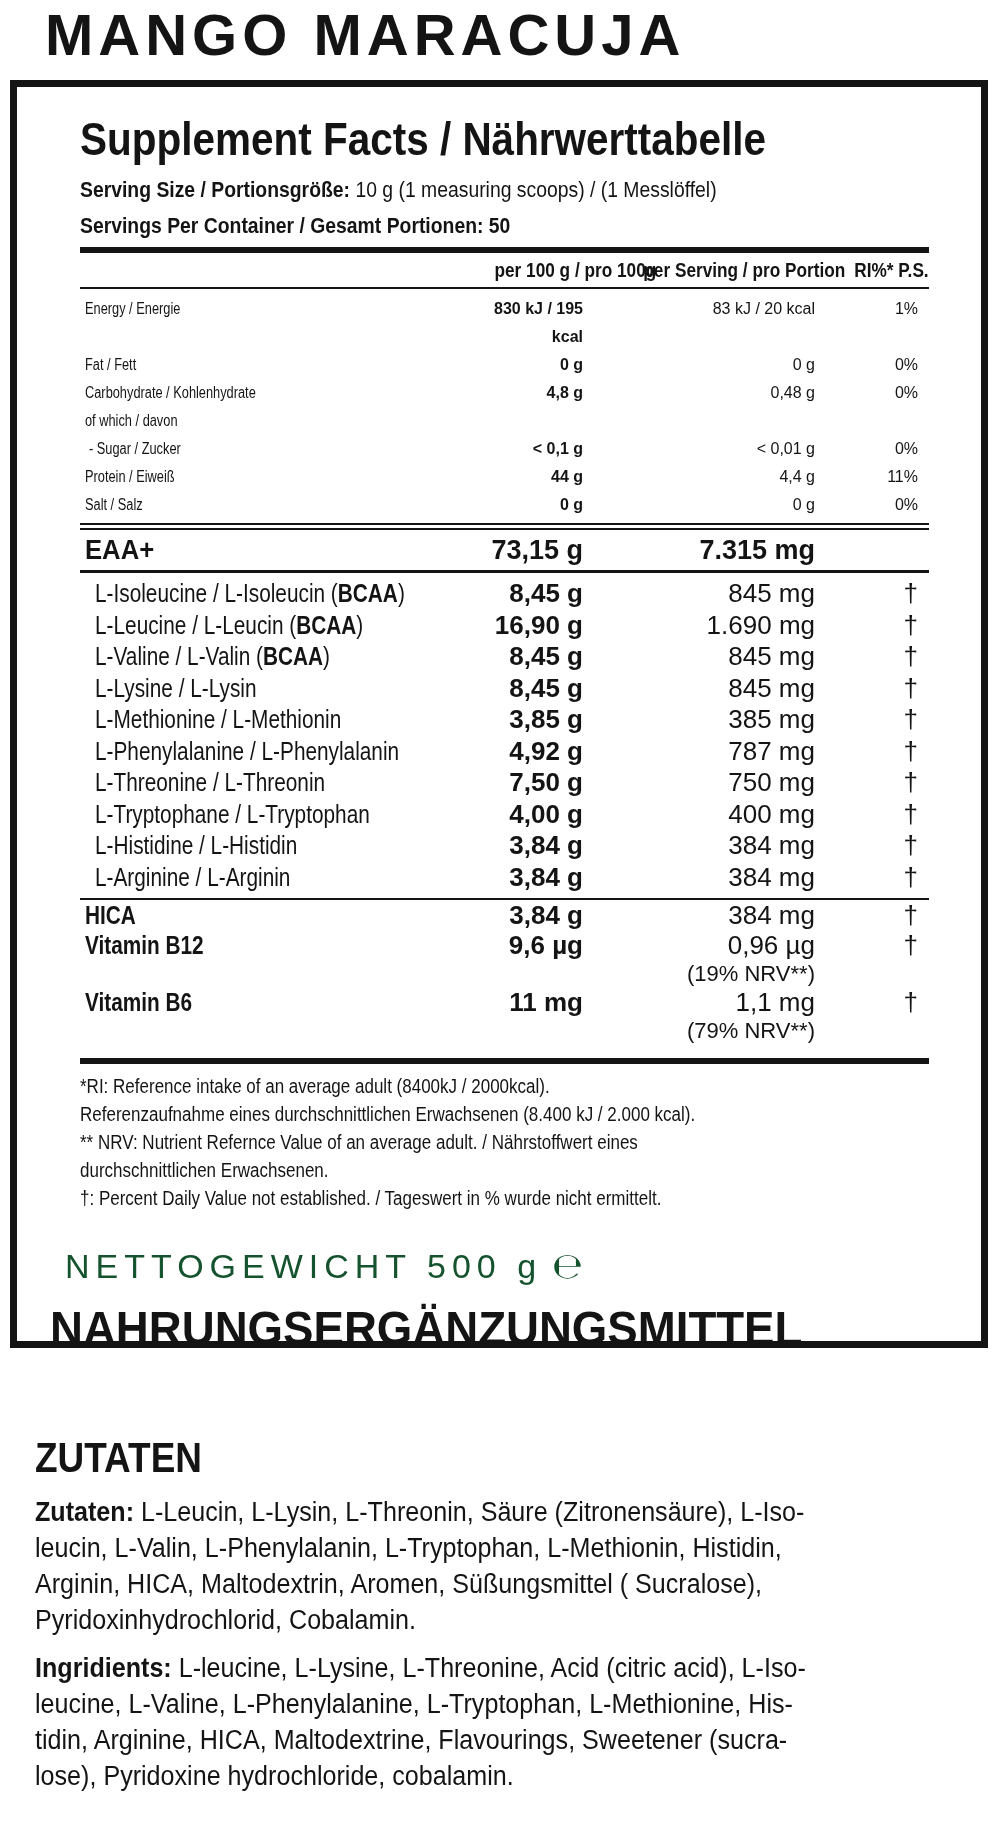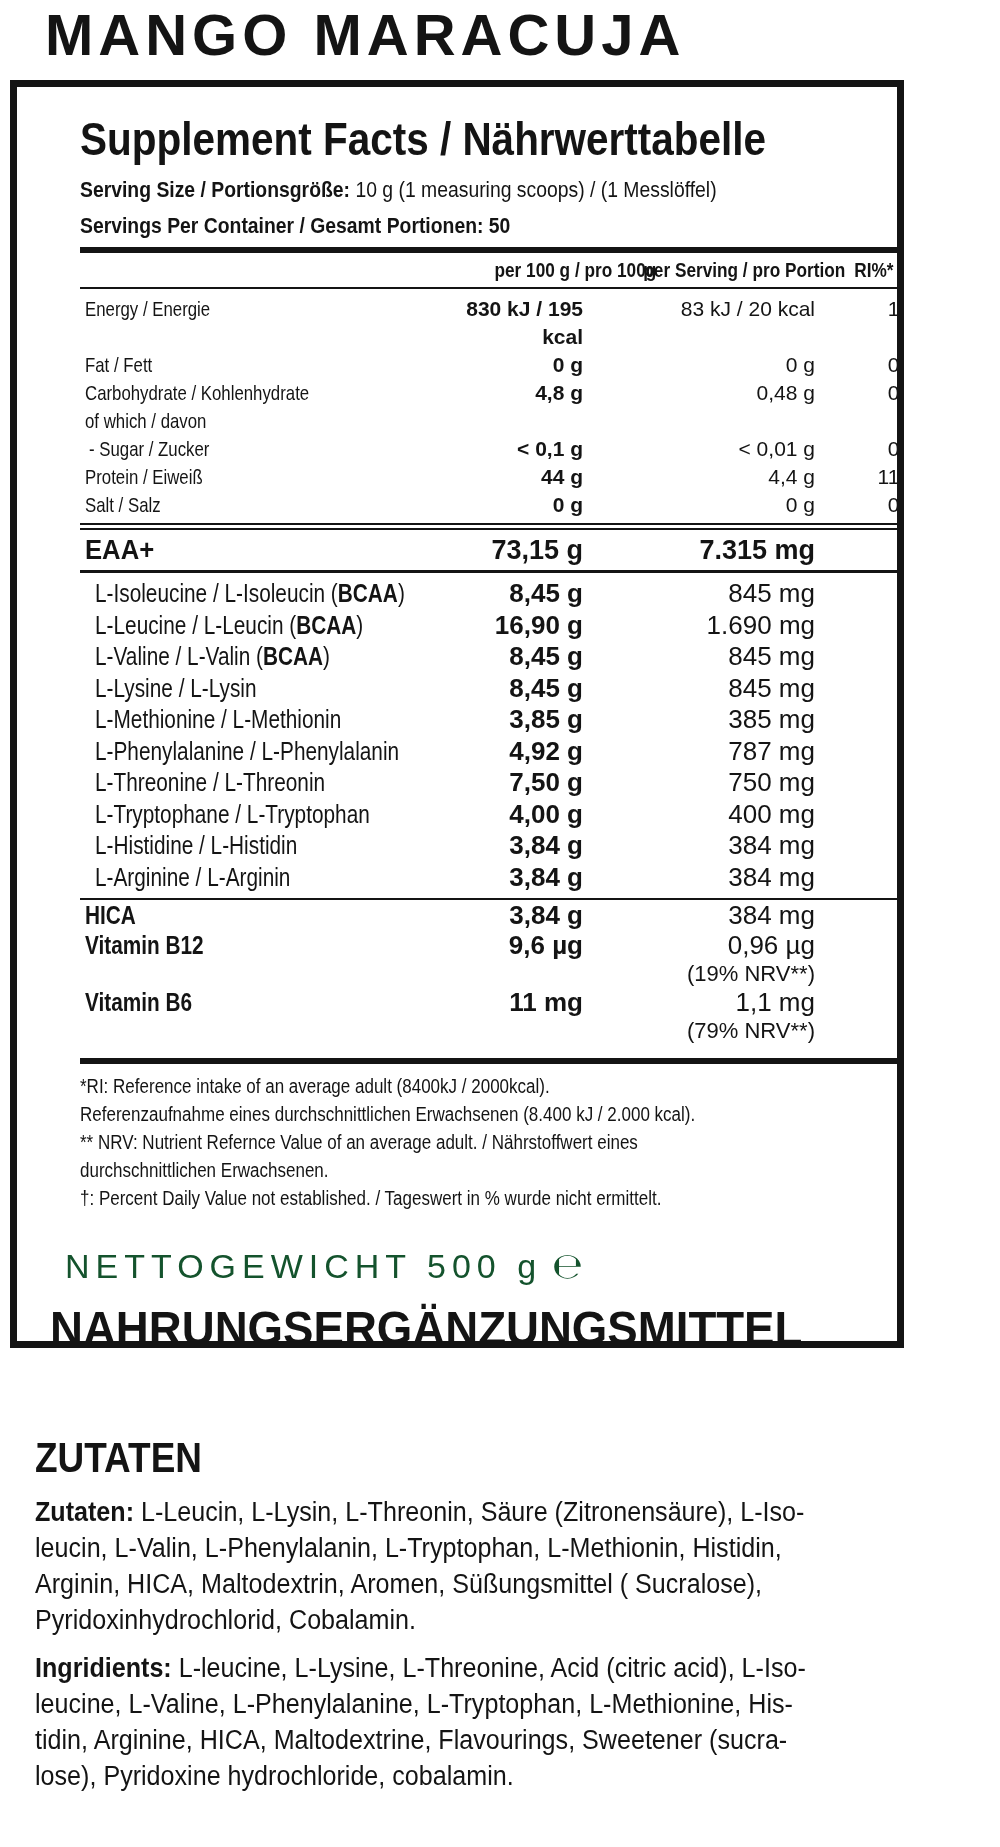--- a/index.html
+++ b/index.html
@@ -14,21 +14,21 @@
   
   .product-title {
     margin:4px 0 0 45px;
     font-size:58px; font-weight:bold; letter-spacing:5px;
     line-height:62px; white-space:nowrap;
   }
 
   
   .panel {
     margin:14px 10px 0 10px;
-    width:894px; height:1268px;
+    width:978px; height:1268px;
     border:7px solid #141414;
     overflow:hidden;
     padding:26px 0 0 0;
   }
   .panel-title {
     margin-left:63px;
     font-size:46px; font-weight:bold; line-height:52px; white-space:nowrap;
   }
   .panel-title span, .cond {
     display:inline-block; transform:scaleX(.88); transform-origin:left center; white-space:nowrap;
@@ -56,21 +56,21 @@
   .head { margin-bottom:4px; }
 
   .labwrap { white-space:nowrap; display:inline-block; transform:scaleX(.8); transform-origin:left center; }
   .label { padding-left:5px; }
   .label.ind { padding-left:15px; }
   .label.ind-sm { padding-left:9px; }
   .label.b .labwrap { font-weight:bold; }
   .labwrap b { font-weight:bold; }
 
   .sect { padding:5px 0; }
-  .sect.nut .tr { font-size:21px; line-height:28px; }
+  .sect.nut .tr { font-size:16px; line-height:28px; }
   .sect.nut { padding:6px 0 4px 0; }
   .sect.am .tr { font-size:26px; line-height:31.5px; }
   .sect.ex { padding:0 0 8px 0; }
   .sect.ex .tr { font-size:26px; line-height:30px; }
   .note { font-size:22px; line-height:27px; font-weight:normal; }
 
   .eaa { padding:5px 0; font-size:27px; font-weight:bold; line-height:30px; }
   .eaa .labwrap { transform:scaleX(.95); }
 
   

